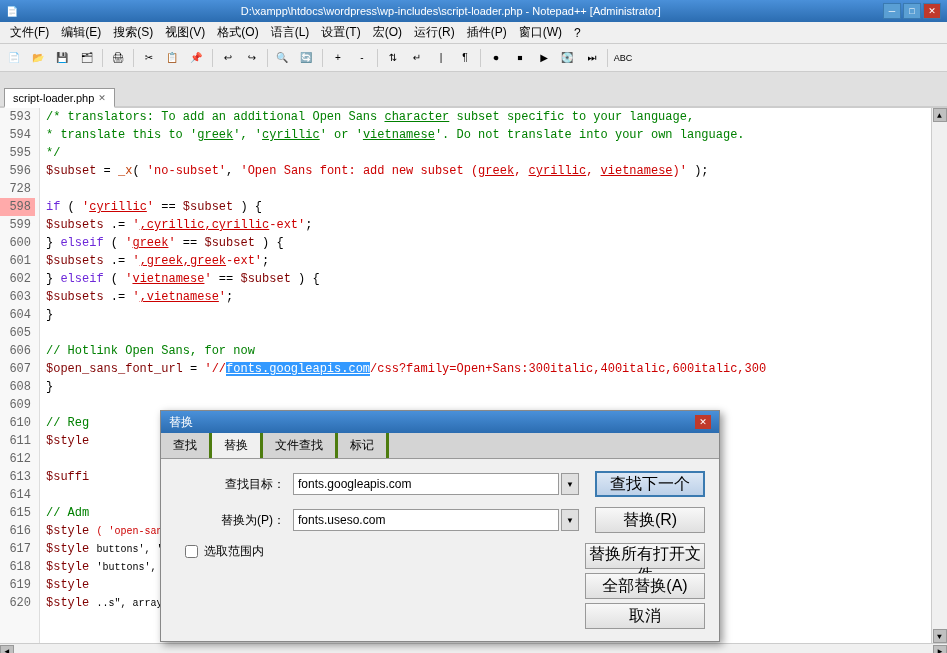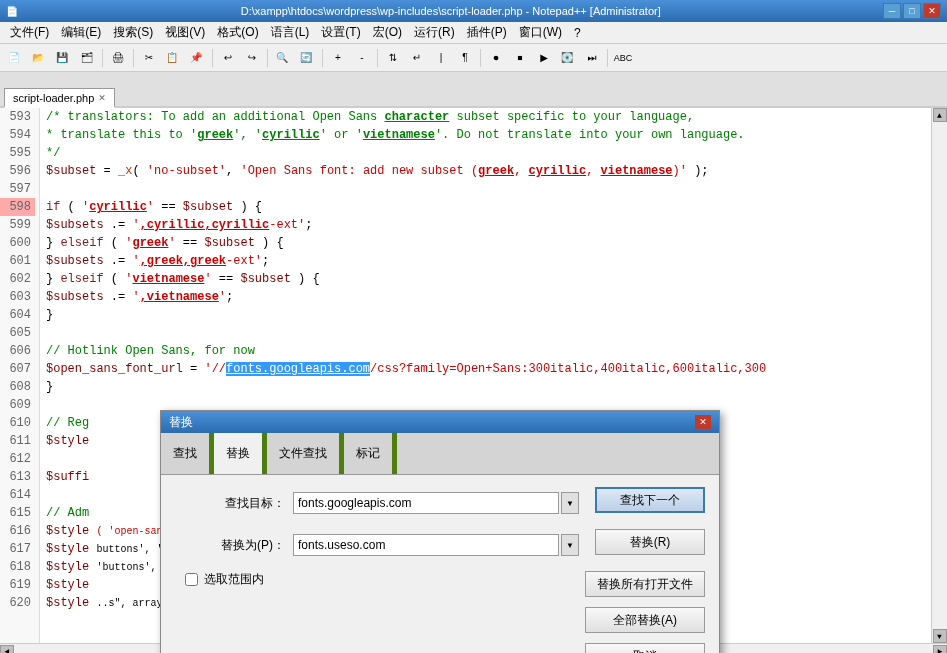--- a/index.html
+++ b/index.html
@@ -122,24 +122,24 @@
     }
     .code-line {
       height: 18px;
       white-space: nowrap;
       padding-left: 6px;
       font-family: 'Courier New', monospace;
       font-size: 12px;
     }
     
     
-    .kw { color: #7f1d1d; }
+    .kw { color: #6d28d9; }
     .str { color: #cc0000; }
     .cmt { color: #008000; }
-    .underline { text-decoration: underline; font-weight: bold; }
+    .underline { text-decoration: underline; }
     .selected-text { background: #3399ff; color: white; }
 
     
     .status-bar {
       background: #f0f0f0;
       height: 22px;
       display: flex;
       align-items: center;
       border-top: 1px solid #ccc;
       font-size: 11px;
@@ -197,24 +197,24 @@
       font-size: 9px;
       cursor: pointer;
       display: flex; align-items: center; justify-content: center;
     }
     .dialog-tabs {
       display: flex;
       background: #d4d4d4;
       border-bottom: 1px solid #999;
     }
     .dialog-tab {
-      padding: 12px 12px;
-      cursor: pointer;
-      font-size: 12px;
-      border-right: 5px solid #4d7c0f;
+      padding: 4px 12px;
+      cursor: pointer;
+      font-size: 12px;
+      border-right: 3px solid #4d7c0f;
     }
     .dialog-tab.active {
       background: #f0f0f0;
       font-weight: normal;
     }
     .dialog-body {
       padding: 12px 14px;
     }
     .dialog-row {
       display: flex;
@@ -250,23 +250,22 @@
       cursor: pointer;
       display: flex; align-items: center; justify-content: center;
       font-size: 8px;
     }
     .dialog-btn {
       width: 110px;
       height: 26px;
       background: linear-gradient(to bottom, #f8f8f8, #e0e0e0);
       border: 1px solid #999;
       cursor: pointer;
-      font-size: 12px;
-      font-family: 'Segoe UI', Arial, sans-serif;
-      margin-bottom: 6px;
+      font-size: 16px;
+      font-family: 'Segoe UI', Arial, sans-serif;
     }
     .dialog-btn.primary {
       background: linear-gradient(to bottom, #dde8f5, #bcd0e8);
       border: 2px solid #3a7ab0;
     }
     .dialog-buttons {
       display: flex;
       flex-direction: column;
       margin-left: 8px;
     }
@@ -355,21 +354,21 @@
   </div>
 </div>
 
 <div class="editor-container">
 
   <div class="line-numbers">
     <div class="ln">593</div>
     <div class="ln">594</div>
     <div class="ln">595</div>
     <div class="ln">596</div>
-    <div class="ln">597</div>
+    <div class="ln">728</div>
     <div class="ln marked">598</div>
     <div class="ln">599</div>
     <div class="ln">600</div>
     <div class="ln">601</div>
     <div class="ln">602</div>
     <div class="ln">603</div>
     <div class="ln">604</div>
     <div class="ln">605</div>
     <div class="ln">606</div>
     <div class="ln">607</div>

